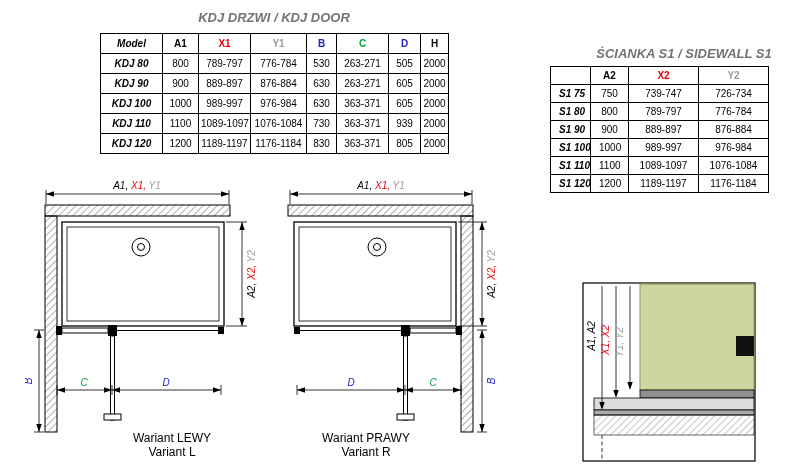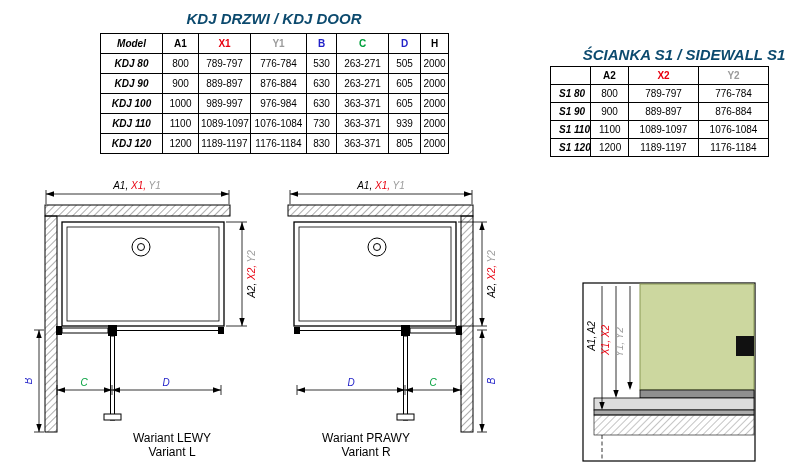--- a/index.html
+++ b/index.html
@@ -1,19 +1,19 @@
 <!DOCTYPE html>
 <html><head>
 <meta charset="utf-8">
 <style>
   *{box-sizing:border-box;}
   html,body{margin:0;padding:0;background:#fff;}
   #canvas{position:relative;width:800px;height:472px;background:#fff;overflow:hidden;
           font-family:"Liberation Sans",sans-serif;color:#000;}
-  .sheet-title{position:absolute;font-size:15px;font-weight:bold;font-style:italic;text-align:center;color:#0c4a6e;}
+  .sheet-title{position:absolute;font-size:13px;font-weight:bold;font-style:italic;text-align:center;color:#737373;}
   #door-title{left:100px;top:10px;width:348px;}
   #side-title{left:575px;top:46px;width:218px;}
   table.spec{position:absolute;border-collapse:collapse;table-layout:fixed;font-size:10px;color:#000;background:#fff;}
   #door-table{left:100px;top:33px;width:348px;}
   #side-table{left:550px;top:66px;width:218px;}
   .spec th,.spec td{border:1px solid #000;text-align:center;white-space:nowrap;overflow:hidden;line-height:1.1;}
   #door-table th,#door-table td{padding:4px 2px;}
   #side-table th,#side-table td{padding:3px 8px;}
   .spec th{font-weight:bold;}
   .spec th.model-h{font-style:italic;}
@@ -129,30 +129,42 @@
     <thead>
       <tr>
         <th class="model-h"></th>
         <th>A2</th>
         <th class="hc-red">X2</th>
         <th class="hc-gray">Y2</th>
       </tr>
     </thead>
     <tbody>
         <tr>
+          <td class="col0">S1 75</td>
+          <td class="col1">750</td>
+          <td class="col2">739-747</td>
+          <td class="col3">726-734</td>
+        </tr>
+        <tr>
           <td class="col0">S1 80</td>
           <td class="col1">800</td>
           <td class="col2">789-797</td>
           <td class="col3">776-784</td>
         </tr>
         <tr>
           <td class="col0">S1 90</td>
           <td class="col1">900</td>
           <td class="col2">889-897</td>
           <td class="col3">876-884</td>
+        </tr>
+        <tr>
+          <td class="col0">S1 100</td>
+          <td class="col1">1000</td>
+          <td class="col2">989-997</td>
+          <td class="col3">976-984</td>
         </tr>
         <tr>
           <td class="col0">S1 110</td>
           <td class="col1">1100</td>
           <td class="col2">1089-1097</td>
           <td class="col3">1076-1084</td>
         </tr>
         <tr>
           <td class="col0">S1 120</td>
           <td class="col1">1200</td>

